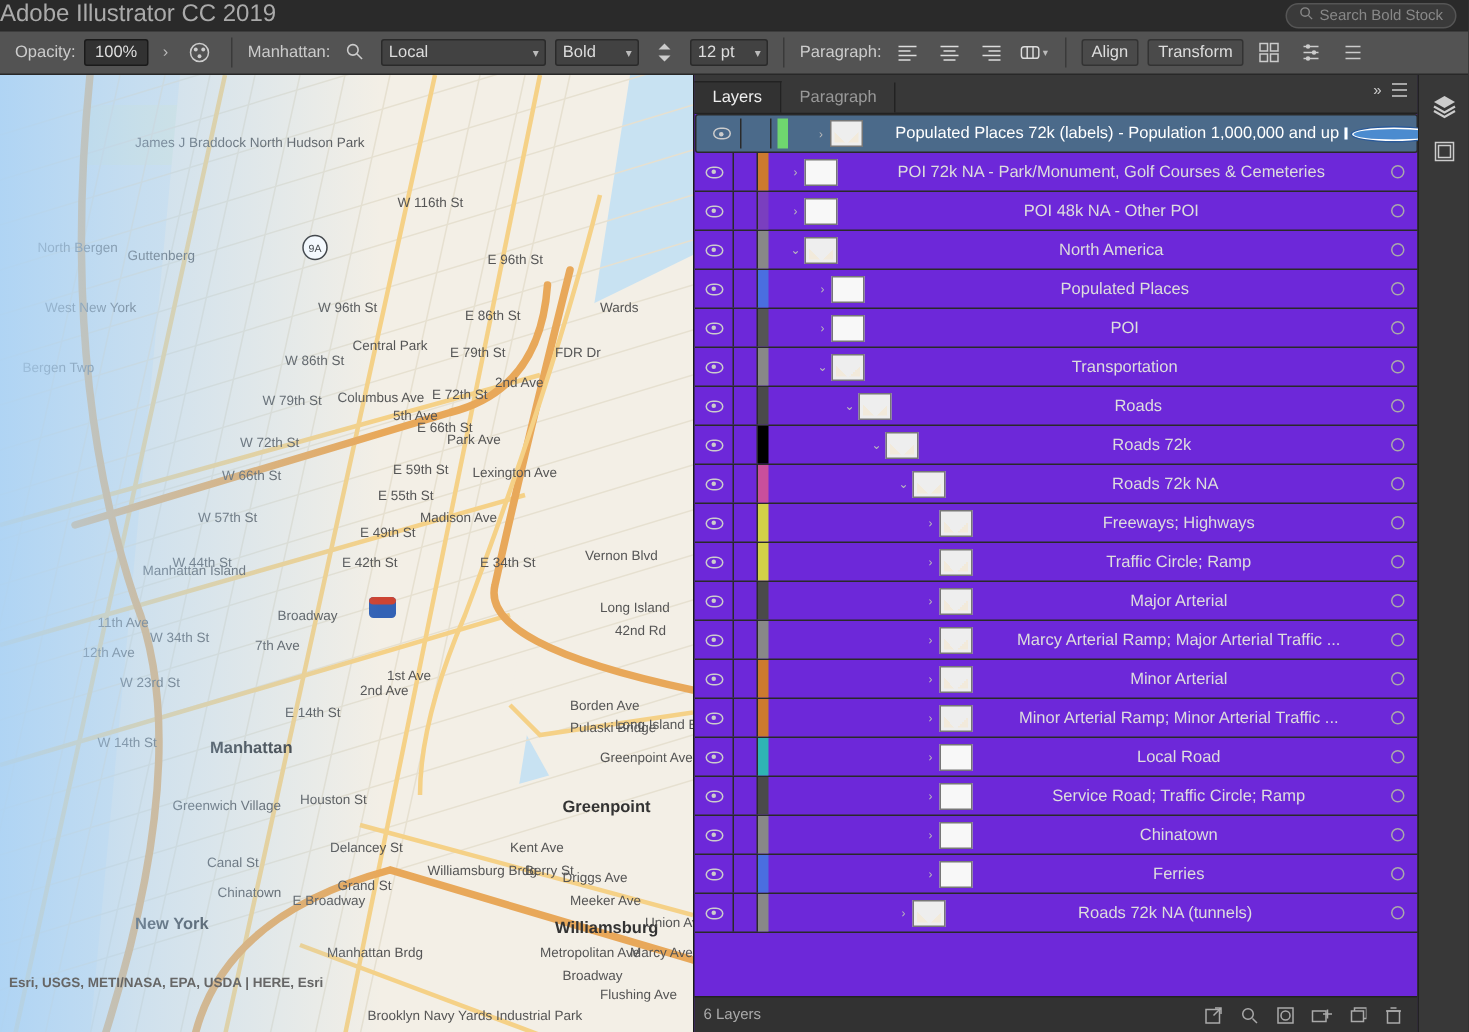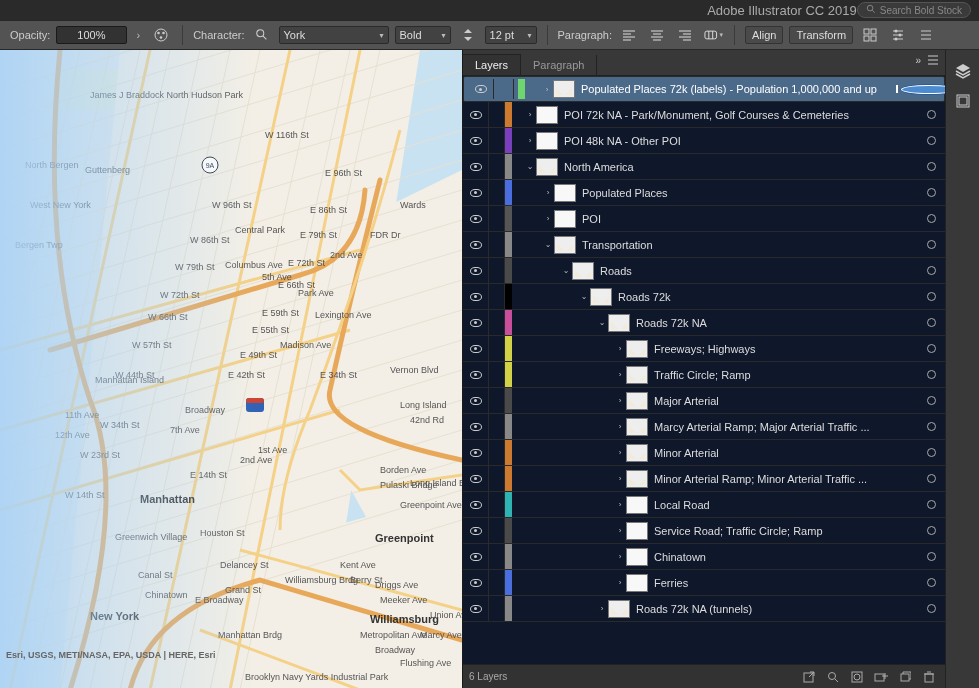--- a/index.html
+++ b/index.html
@@ -1,45 +1,45 @@
 <!DOCTYPE html>
 <html><head>
 <meta charset="utf-8">
 <style>
 * { margin: 0; padding: 0; box-sizing: border-box; font-family: -apple-system, "Segoe UI", Arial, sans-serif; }
 body { width: 979px; height: 688px; background: #323232; color: #ccc; font-size: 11px; overflow: hidden; position: relative; }
 
 
 .menubar { height: 20px; background: #2a2a2a; display: flex; align-items: center; padding-right: 8px; }
-.menubar-title { flex: 1; text-align: right; color: #aaa; font-size: 13px; }
+.menubar-title { flex: 1; text-align: left; color: #aaa; font-size: 16px; }
 .search-box { display: flex; align-items: center; gap: 4px; background: #3a3a3a; border: 1px solid #555; border-radius: 10px; padding: 1px 8px; font-size: 10px; color: #888; }
 
 
 .optionsbar { height: 30px; background: #535353; border-top: 1px solid #282828; border-bottom: 1px solid #282828; display: flex; align-items: center; padding: 0 10px; gap: 6px; color: #ddd; font-size: 11px; }
 .opt-label { color: #ccc; }
-.opt-val { background: #323232; border: 1px solid #1a1a1a; padding: 2px 20px; border-radius: 2px; color: #ddd; display: inline-flex; align-items: center; gap: 4px; }
+.opt-val { background: #323232; border: 1px solid #1a1a1a; padding: 2px 6px; border-radius: 2px; color: #ddd; display: inline-flex; align-items: center; gap: 4px; }
 .opt-arrow { padding: 0 4px; color: #bbb; }
 .divider-v { width: 1px; height: 20px; background: #3a3a3a; margin: 0 4px; }
 .icon-btn { width: 22px; height: 22px; display: inline-flex; align-items: center; justify-content: center; color: #ccc; border-radius: 2px; }
 .sel { min-width: 56px; background: #424242; border: 1px solid #2a2a2a; border-radius: 2px; padding: 2px 4px; display: inline-flex; align-items: center; justify-content: space-between; gap: 4px; color: #ddd; }
 .sel .chev { font-size: 8px; color: #bbb; }
 .para-btn { width: 22px; height: 20px; display: inline-flex; align-items: center; justify-content: center; border: 1px solid transparent; border-radius: 2px; color: #ddd; }
 .opt-btn { padding: 2px 6px; background: #4a4a4a; border: 1px solid #333; border-radius: 2px; color: #ddd; }
 
 
 .main { position: absolute; top: 50px; left: 0; right: 34px; bottom: 0; display: flex; }
 .canvas { flex: 1; position: relative; overflow: hidden; background: #d6e9f5; }
 .canvas svg { position: absolute; top: 0; left: 0; }
 .fade { position: absolute; inset: 0; background: linear-gradient(to right, rgba(170,210,245,0.9) 0%, rgba(170,210,245,0.5) 20%, rgba(170,210,245,0) 55%); pointer-events: none; }
 .map-label { position: absolute; font-size: 9px; color: #555; white-space: nowrap; font-family: Arial, sans-serif; }
 .map-label.big { font-size: 11px; font-weight: bold; color: #333; }
 .attrib { position: absolute; left: 6px; bottom: 28px; font-size: 9px; color: #666; font-weight: bold; }
 
 
-.panel { width: 483px; background: #0f172a; display: flex; flex-direction: column; border-left: 1px solid #1a1a1a; }
+.panel { width: 483px; background: #6d28d9; display: flex; flex-direction: column; border-left: 1px solid #1a1a1a; text-align: center; }
 .panel-tabs { height: 26px; background: #383838; display: flex; align-items: flex-end; border-bottom: 1px solid #222; position: relative; }
 .panel-tab { padding: 4px 12px; font-size: 11px; color: #999; background: #383838; border-right: 1px solid #222; }
 .panel-tab.active { background: #323232; color: #eee; border-top: 1px solid #222; }
 .panel-tabs .collapse { position: absolute; right: 24px; top: 5px; color: #ccc; font-size: 10px; }
 .panel-tabs .menu { position: absolute; right: 4px; top: 5px; color: #ccc; width: 16px; text-align: center; }
 
 .panel-body { flex: 1; overflow: hidden; position: relative; }
 .rows { position: absolute; inset: 0; overflow-y: auto; }
 .rows::-webkit-scrollbar { width: 14px; }
 .rows::-webkit-scrollbar-track { background: #323232; }
@@ -99,29 +99,29 @@
   <span class="opt-arrow">›</span>
   <span class="icon-btn">
     <svg width="16" height="16" viewBox="0 0 16 16">
         <circle cx="8" cy="8" r="6" fill="none" stroke="#ccc" stroke-width="1"></circle>
         <circle cx="5.5" cy="6" r="1.3" fill="#ccc"></circle>
         <circle cx="10.5" cy="6" r="1.3" fill="#ccc"></circle>
         <circle cx="8" cy="10.5" r="1.3" fill="#ccc"></circle>
       </svg>
   </span>
   <div class="divider-v"></div>
-  <span class="opt-label">Character:</span>
+  <span class="opt-label">Manhattan:</span>
   <span class="icon-btn">
     <svg width="14" height="14" viewBox="0 0 16 16">
         <circle cx="6" cy="6" r="4" fill="none" stroke="#ccc" stroke-width="1.2"></circle>
         <line x1="9" y1="9" x2="13" y2="13" stroke="#ccc" stroke-width="1.2"></line>
       </svg>
   </span>
   <span class="sel" style="min-width:110px">
-      <span>York</span>
+      <span>Local</span>
       <span class="chev">▾</span>
     </span>
   <span class="sel">
       <span>Bold</span>
       <span class="chev">▾</span>
     </span>
   <span class="icon-btn">
     <svg width="10" height="14" viewBox="0 0 10 14">
         <path d="M5 1 L9 5 L1 5 Z M5 13 L1 9 L9 9 Z" fill="#ccc"></path>
       </svg>

